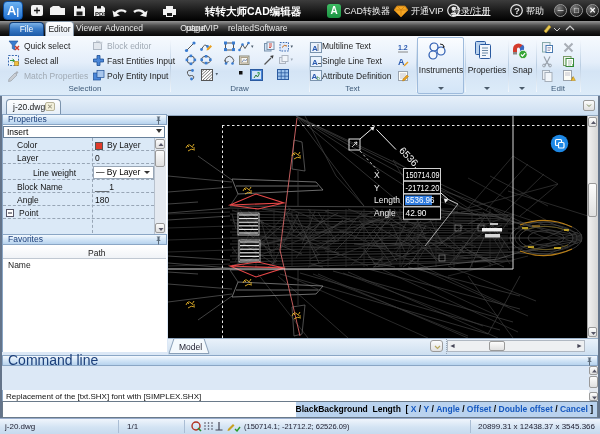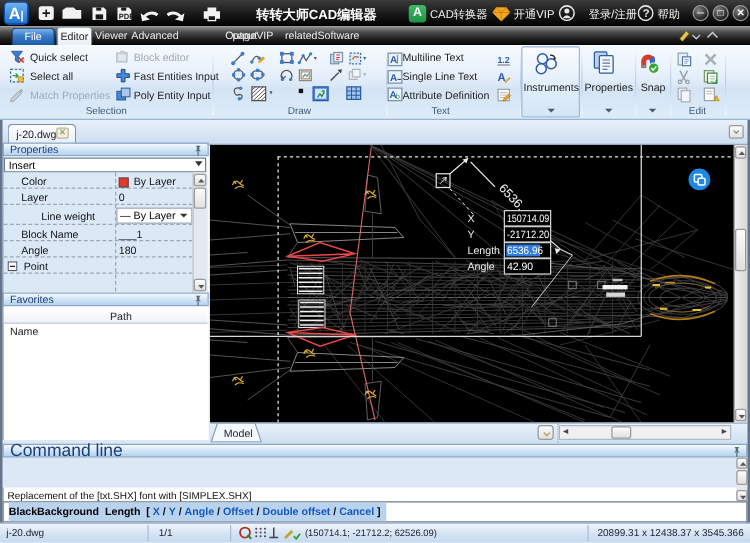--- a/index.html
+++ b/index.html
@@ -30,21 +30,21 @@
 #propgrid { left:3px; top:138px; width:163px; height:96px; background:#dbe9f7; }
 .prow { left:3px; width:151px; height:13px; border-bottom:1px dashed #98a6b6; }
 .plabel { position:absolute; left:14px; top:2px; font-size:8.5px; color:#111; }
 .pval { position:absolute; left:92px; top:2px; font-size:8.5px; color:#111; }
 #canvas { left:168px; top:116px; width:419px; height:222px; background:#000; }
 #vscroll { left:587px; top:116px; width:11px; height:222px; background:linear-gradient(90deg,#f0f0f0,#d6d6d6); border-left:1px solid #a8a8a8; }
 #modelbar { left:168px; top:338px; width:430px; height:17px; background:linear-gradient(#e9f1fa,#cddff0); border-top:1px solid #9ab0c8; }
 .sbtn { background:linear-gradient(#fcfcfc,#e0e0e0); border:1px solid #9a9a9a; border-radius:2px; }
 #cmdhead { left:2px; top:355px; width:596px; height:11px; background:linear-gradient(#f4f9fe,#cfe3f6 55%,#b7d3ee); border:1px solid #8aa6c5; font-size:14px; color:#1c3f7a; line-height:9px; padding-left:5px; }
 #cmdhist { left:2px; top:366px; width:596px; height:35px; background:#fff; border-left:1px solid #8aa6c5; border-right:1px solid #8aa6c5; font-size:8px; color:#111;margin-top:24px; }
-#cmdinput { left:2px; top:401px; width:596px; height:17px; background:#fff; border:1px solid #6a7a8a; font-size:8.5px; color:#000; line-height:15px; padding-left:4px; font-weight:bold; }
+#cmdinput { left:2px; top:401px; width:596px; height:17px; background:#fff; border:1px solid #6a7a8a; font-size:8.5px; color:#000; line-height:15px; padding-left:4px; font-weight:bold;text-align:right; }
 #cmdinput .lnk { color:#1558c0; }
 #statusbar { left:0; top:418px; width:600px; height:16px; background:linear-gradient(#f0f5fc,#d3e3f3 55%,#c6daee); border-top:1px solid #98accc; font-size:8px; color:#223; }
 .sbitem { top:422px; font-size:8px; color:#223; }
 .ledge { left:0; top:96px; width:2px; height:322px; background:#64748a; }
 .redge { left:598px; top:96px; width:2px; height:322px; background:#64748a; }
 svg { display:block; position:absolute; }
 </style>
 </head>
 <body>
 
@@ -79,21 +79,21 @@
 <svg class="abs" style="left:394px;top:5px;" width="14" height="12" viewBox="0 0 14 12">
     <path d="M3 1 h8 l3 4 -7 7 -7 -7 z" fill="#f5a623" stroke="#c87d10" stroke-width="0.8"></path>
     <path d="M3 1 l4 4 4 -4 M0 5 h14 M7 5 v7" stroke="#c87d10" stroke-width="0.7" fill="none"></path>
   </svg>
 <div class="abs tbtxt" style="left:411px;">开通VIP</div>
 <svg class="abs" style="left:447px;top:4px;" width="13" height="13" viewBox="0 0 13 13">
     <circle cx="6.5" cy="6.5" r="5.8" fill="none" stroke="#e8e8e8" stroke-width="1.2"></circle>
     <circle cx="6.5" cy="4.8" r="2" fill="#e8e8e8"></circle>
     <path d="M3 10.5 q3.5 -4.5 7 0 z" fill="#e8e8e8"></path>
   </svg>
-<div class="abs tbtxt" style="left:471px;">登录/注册</div>
+<div class="abs tbtxt" style="left:452px;text-decoration:underline;">登录/注册</div>
 <svg class="abs" style="left:510px;top:4px;" width="13" height="13" viewBox="0 0 13 13">
     <circle cx="6.5" cy="6.5" r="5.8" fill="none" stroke="#e8e8e8" stroke-width="1.2"></circle>
     <text x="4.2" y="9.8" font-size="9" font-weight="bold" fill="#e8e8e8">?</text>
   </svg>
 <div class="abs tbtxt" style="left:526px;">帮助</div>
 <div class="abs winbtn" style="left:554px;">─</div>
 <div class="abs winbtn" style="left:570px;">□</div>
 <div class="abs winbtn" style="left:586px;">✕</div>
 
 <div id="tabstrip" class="abs"></div>

